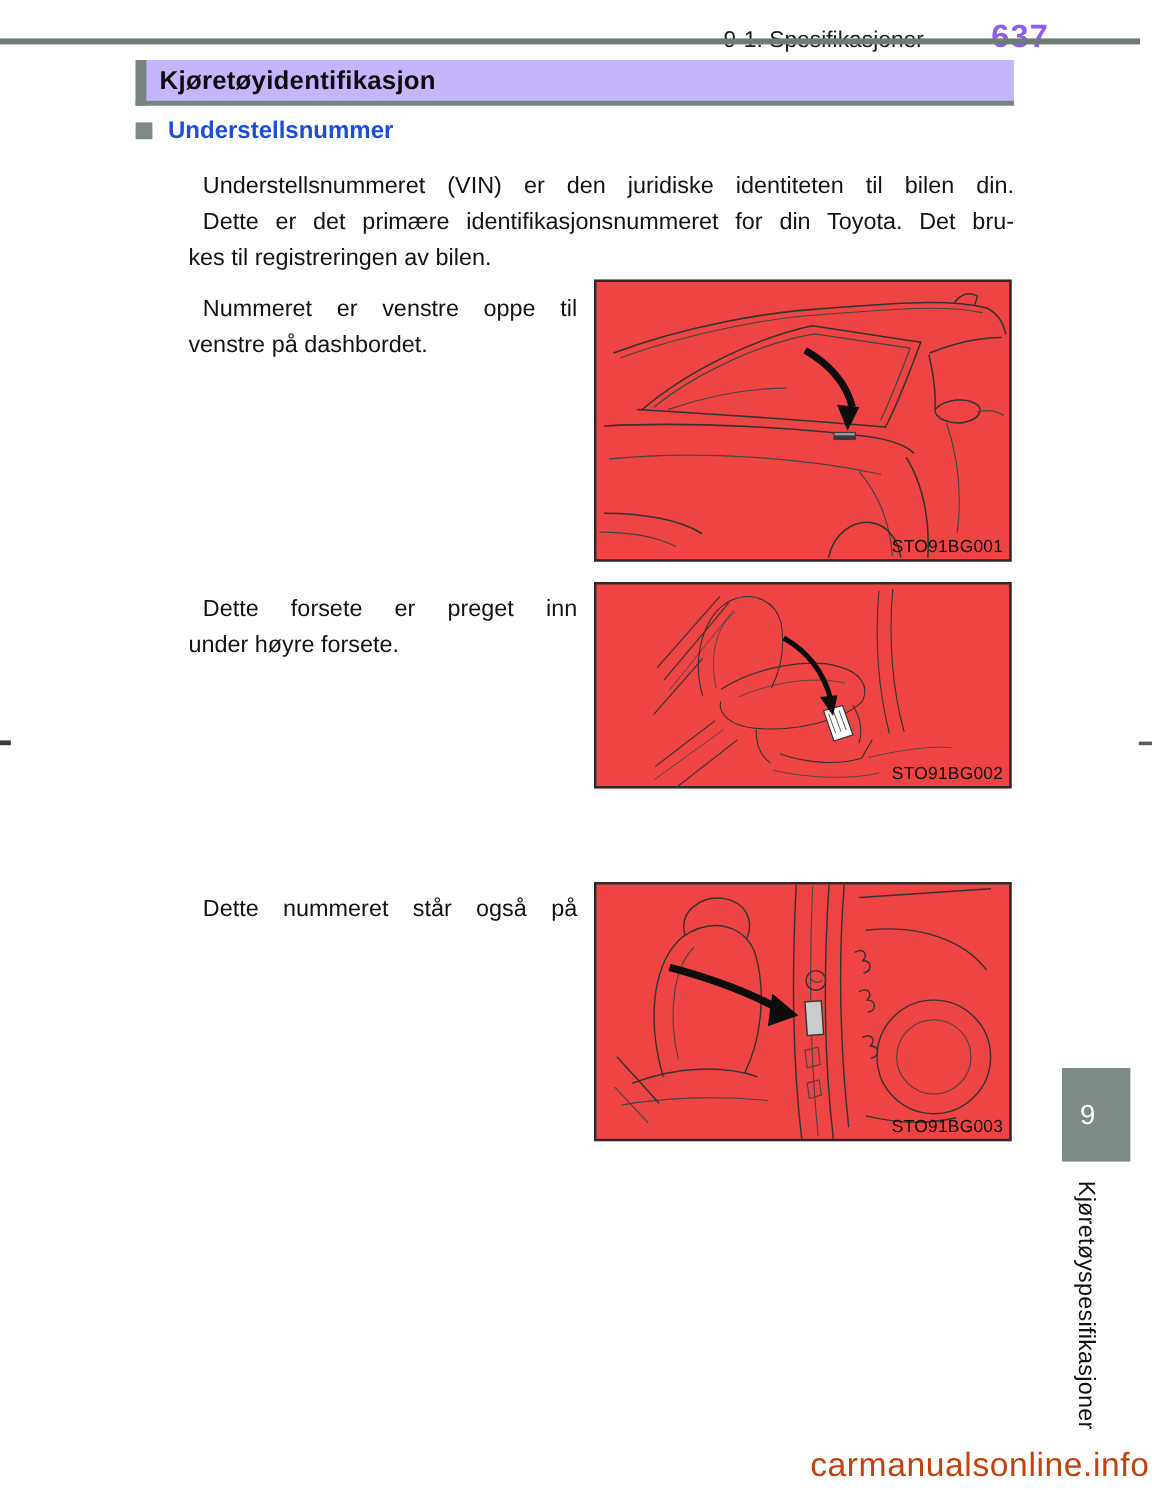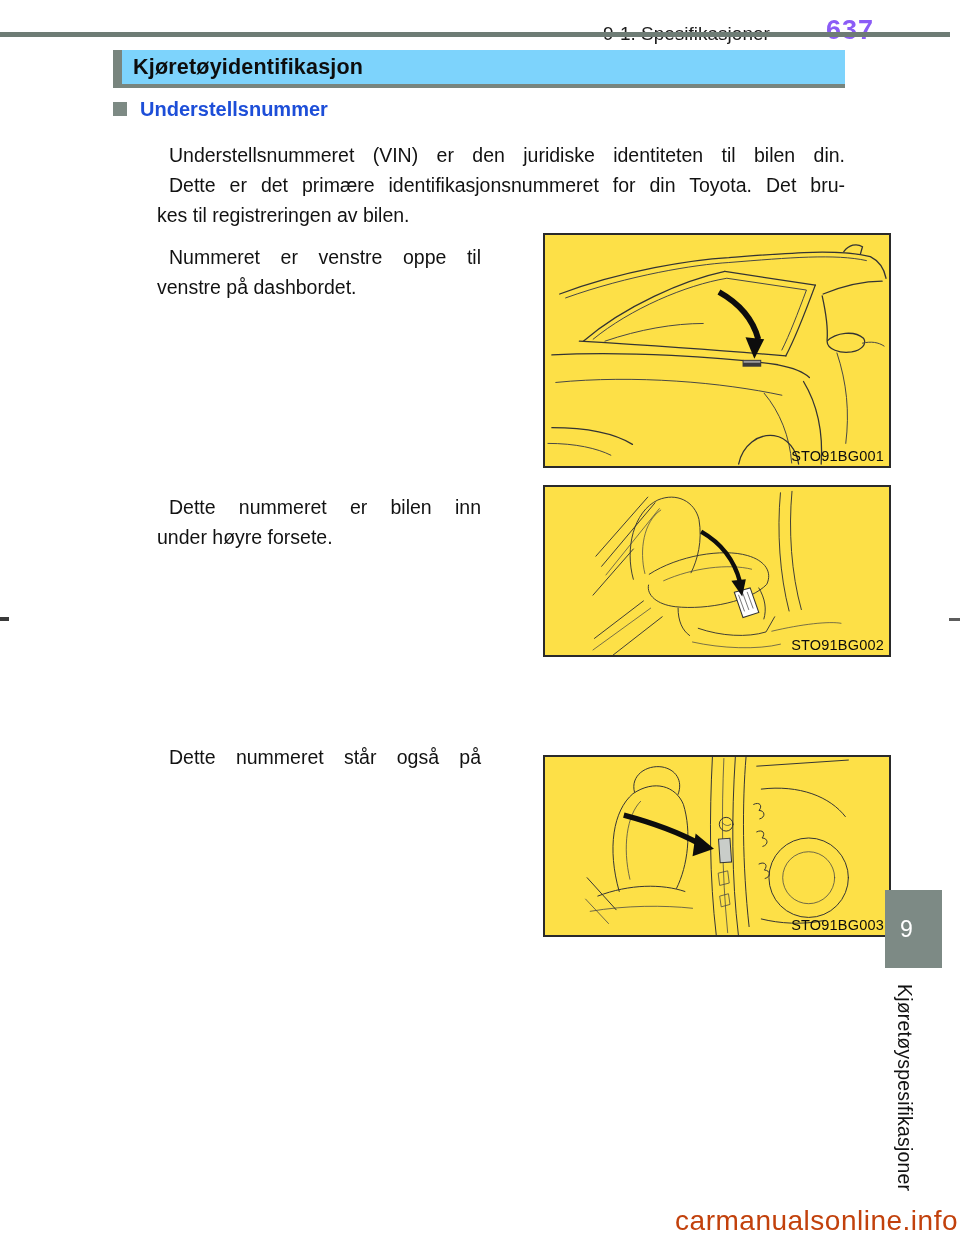--- a/index.html
+++ b/index.html
@@ -12,21 +12,21 @@
   .page { position: relative; width: 960px; height: 1242px; overflow: hidden; background: #fff; }
 
   
   .hdr-section { position: absolute; top: 23px; left: 603px; width: 176px; font-size: 19px; color: #1b1b1b; white-space: nowrap; }
   .hdr-page { position: absolute; top: 15px; left: 826px; font-size: 27px; font-weight: bold; letter-spacing: 1px; color: #8b5cf6; }
   .hdr-rule { position: absolute; top: 32px; left: 0; width: 950px; height: 5px; background: #6e7c75; }
 
   
   .title-bar {
     position: absolute; top: 50px; left: 113px; width: 732px; height: 38px;
-    box-sizing: border-box; background: #7dd3fc;
+    box-sizing: border-box; background: #c4b5fd;
     border-left: 9px solid #78857e; border-bottom: 4px solid #78857e;
     display: flex; align-items: center; padding-left: 11px;
     font-size: 21.5px; font-weight: bold; color: #0d0d0d; letter-spacing: 0.2px;
   }
 
   
   .h-bullet { position: absolute; left: 113px; top: 102px; width: 14px; height: 14px; background: #7d8a84; }
   .h-text { position: absolute; left: 140px; top: 98px; font-size: 20px; font-weight: bold; color: #1d4ed8; }
 
   
@@ -34,25 +34,25 @@
   .p-intro   { top: 140px; width: 688px; }
   .p-dash    { top: 242px; width: 324px; }
   .p-seat    { top: 492px; width: 324px; }
   .p-chassis { top: 742px; width: 324px; }
   .jline { text-align: justify; text-align-last: justify; margin-left: 12px; }
   .lline { text-align: left; }
 
   
   .figure {
     position: absolute; left: 495px; width: 348px; height: 235px;
-    box-sizing: border-box; border: 2px solid #2a2a2a; background: #fde047; margin-left: 48px;
+    box-sizing: border-box; border: 2px solid #2a2a2a; background: #ef4444;
   }
   .fig-1 { top: 233px; }
   .fig-2 { top: 485px; height: 172px; }
-  .fig-3 { top: 755px; height: 182px; }
+  .fig-3 { top: 735px; height: 216px; }
   .figure svg { position: absolute; left: 0; top: 0; width: 100%; height: 100%; }
   .fig-label { position: absolute; right: 5px; bottom: 2px; font-size: 14.5px; color: #0d0d0d; letter-spacing: 0.2px; }
 
   
   .tab9 {
     position: absolute; left: 885px; top: 890px; width: 57px; height: 78px;
     background: #7d8a85; color: #ffffff; font-size: 23px;
     display: flex; align-items: center; justify-content: center; padding-right: 14px; box-sizing: border-box;
   }
   .vlabel {
@@ -91,21 +91,21 @@
     <div class="jline">Dette er det primære identifikasjonsnummeret for din Toyota. Det bru-</div>
     <div class="lline">kes til registreringen av bilen.</div>
   </div>
 
   <div class="para p-dash">
     <div class="jline">Nummeret er venstre oppe til</div>
     <div class="lline">venstre på dashbordet.</div>
   </div>
 
   <div class="para p-seat">
-    <div class="jline">Dette nummeret er bilen inn</div>
+    <div class="jline">Dette forsete er preget inn</div>
     <div class="lline">under høyre forsete.</div>
   </div>
 
   <div class="para p-chassis">
     <div class="jline">Dette nummeret står også på</div>
   </div>
 
   <div class="figure fig-1">
     <svg viewBox="0 0 348 235">
 

